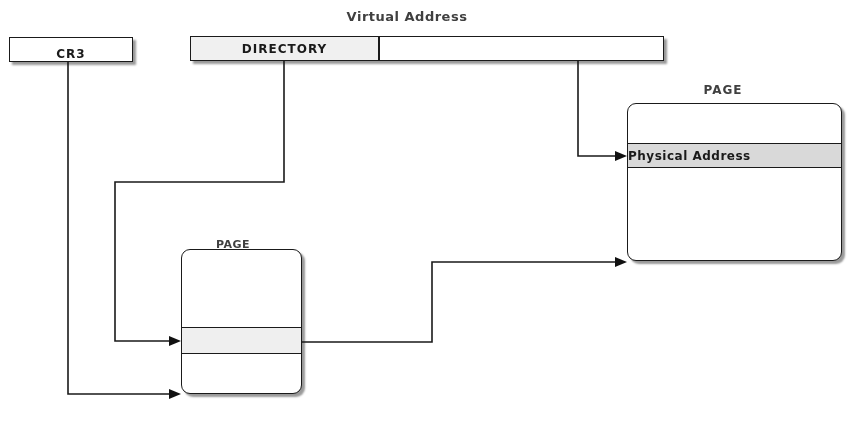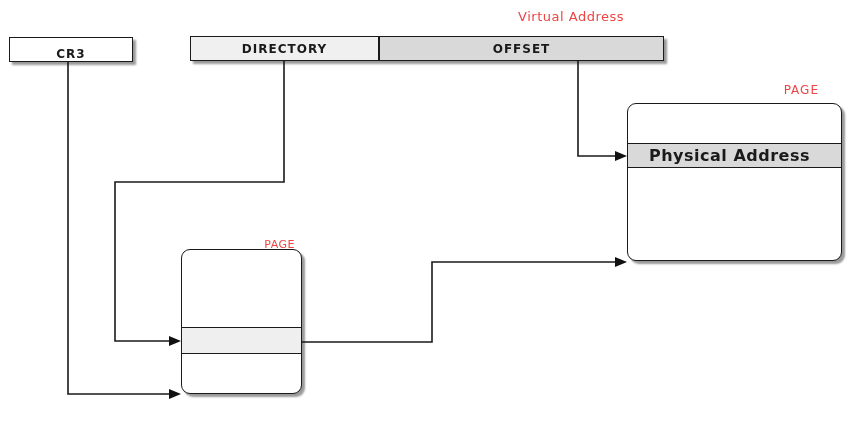--- a/index.html
+++ b/index.html
@@ -10,23 +10,23 @@
   .canvas {
     position: relative;
     width: 865px;
     height: 422px;
     background: #ffffff;
     overflow: hidden;
     color: #1a1a1a;
   }
   .abs { position: absolute; }
   .label {
-    font-weight: normal;
-    color: #ef4444;
-    text-align: right;
+    font-weight: bold;
+    color: #404040;
+    text-align: center;
     letter-spacing: 1px;
     white-space: pre;
   }
   
   .cr3-box {
     left: 9px; top: 37px; width: 122px; height: 23px;
     background: #ffffff;
     border: 1.5px solid #1a1a1a;
     box-shadow: 3px 3px 2px rgba(0,0,0,0.40);
     display: flex; align-items: flex-end; justify-content: center;
@@ -69,22 +69,21 @@
     border-radius: 9px;
     box-shadow: 3px 3px 2px rgba(0,0,0,0.40);
   }
   .page-row {
     position: absolute;
     left: 0; right: 0; top: 39px; height: 23px;
     background: #d9d9d9;
     border-top: 1.5px solid #1a1a1a;
     border-bottom: 1.5px solid #1a1a1a;
     display: flex; align-items: center;
-    padding-left: 21px;
-    font-weight: bold; font-size: 16px; letter-spacing: 0.5px;
+    font-weight: bold; font-size: 12px; letter-spacing: 0.5px;
   }
   
   .pd-title {
     left: 171px; top: 215px; width: 124px;
     font-size: 11px; line-height: 12px; letter-spacing: 0.5px;
   }
   .pd-box {
     left: 181px; top: 249px; width: 119px; height: 143px;
     background: #ffffff;
     border: 1.5px solid #1a1a1a;
@@ -111,23 +110,20 @@
 
   <div class="abs cr3-box">
     <span>CR3</span>
   </div>
 
   <div class="abs label va-title">Virtual Address</div>
   <div class="abs va-box">
     <div class="va-cell directory">
       <span>DIRECTORY</span>
     </div>
-    <div class="va-cell offset">
-      <span>OFFSET</span>
-    </div>
   </div>
 
   <div class="abs label page-title">PAGE</div>
   <div class="abs page-box">
     <div class="page-row">
       <span>Physical Address</span>
     </div>
   </div>
 
   <div class="abs label pd-title">

